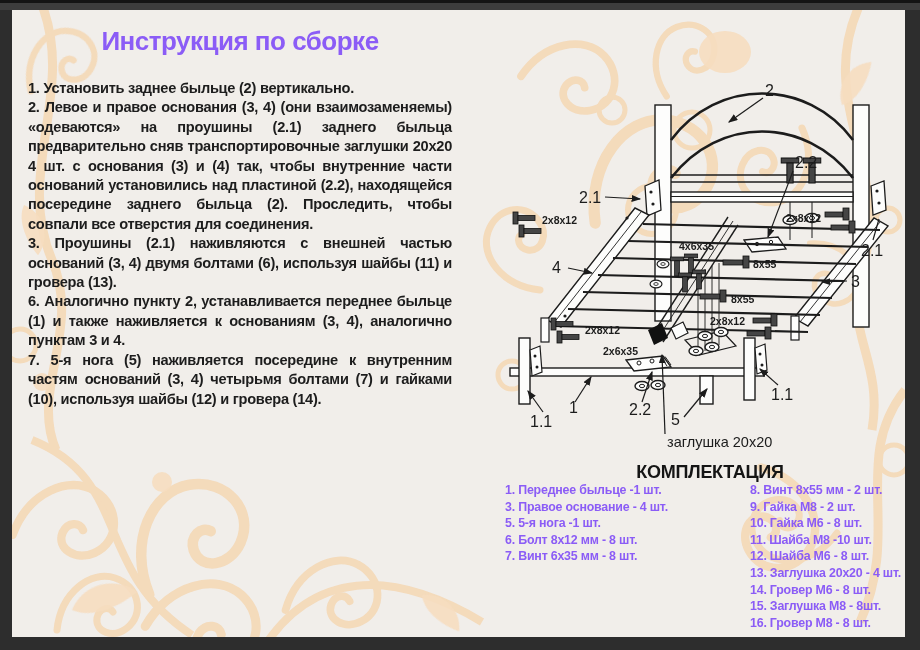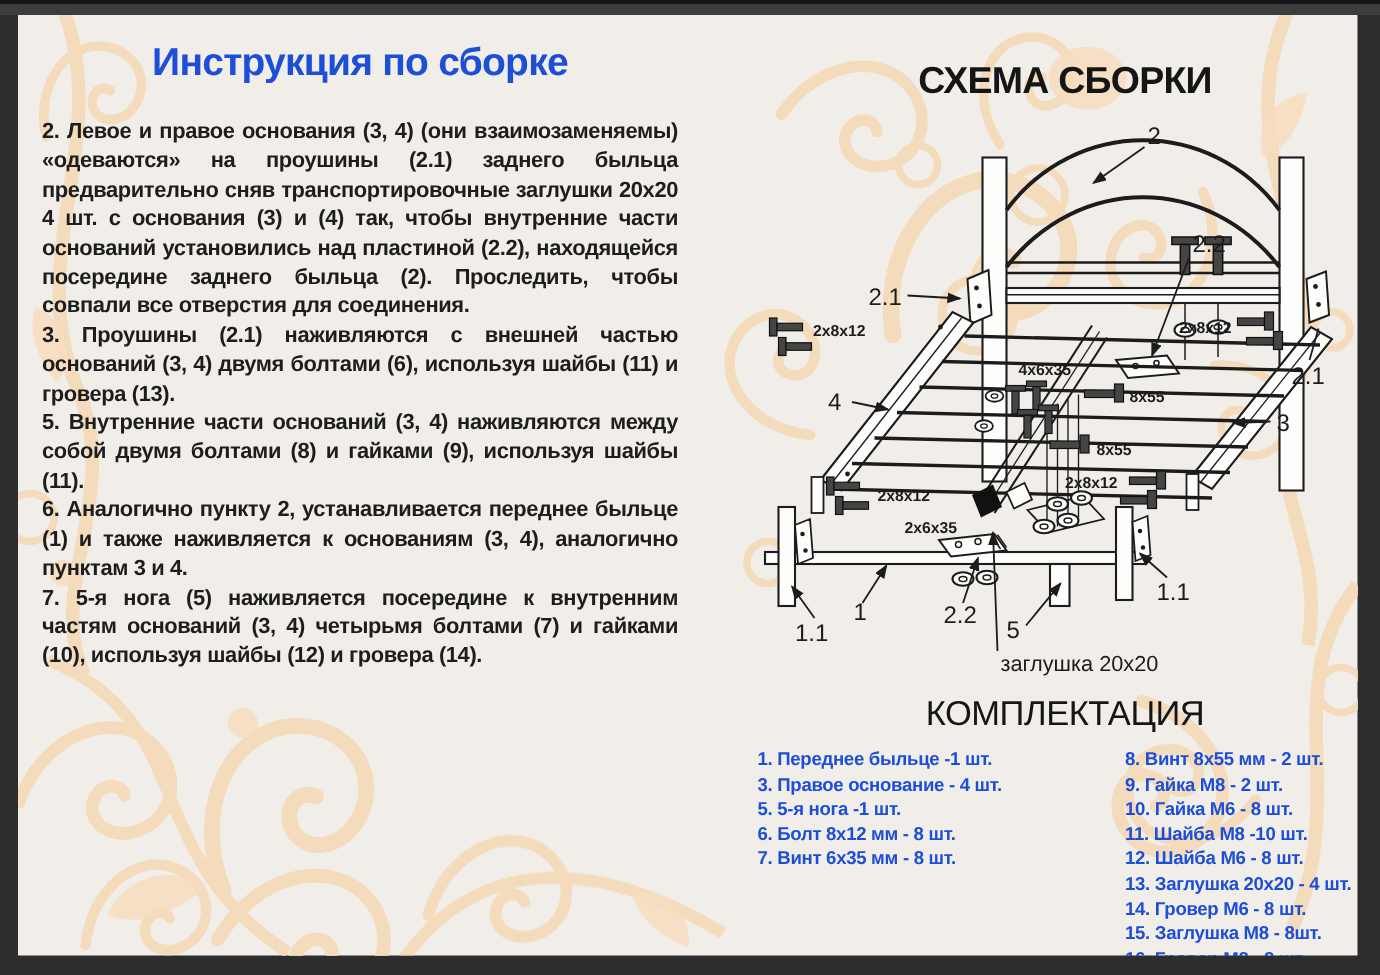--- a/index.html
+++ b/index.html
@@ -14,38 +14,38 @@
   .page{
     position:absolute;left:12px;top:10px;width:893px;height:627px;
     background:#f1eeea;overflow:hidden;
   }
   .ornaments{position:absolute;left:0;top:0;z-index:0;pointer-events:none;}
   .content{position:absolute;left:0;top:0;width:100%;height:100%;z-index:1;}
 
   .instr{position:absolute;left:16px;top:12px;width:424px;color:#1b1b1b;}
   .instr-title{
     text-align:center;font-size:26px;font-weight:700;letter-spacing:-0.5px;
-    margin:4px 0 22px 0;color:#1d4ed8;
+    margin:4px 0 22px 0;color:#8b5cf6;
   }
   .step{
     font-size:14.6px;font-weight:700;line-height:19.4px;letter-spacing:-0.25px;
     text-align:justify;margin:0;color:#1d1d1d;
   }
 
   .schema-title{
     position:absolute;left:488px;top:30px;width:420px;text-align:center;
     font-size:25px;font-weight:700;letter-spacing:-0.5px;color:#151515;
   }
   .diagram{position:absolute;left:483px;top:62px;}
 
   .parts-title{
     position:absolute;left:488px;top:452px;width:420px;text-align:center;
-    font-size:23px;font-weight:400;letter-spacing:-0.3px;color:#151515;
-  }
-  .parts-col{position:absolute;top:488px;color:#1d4ed8;}
+    font-size:18px;font-weight:700;letter-spacing:-0.3px;color:#151515;
+  }
+  .parts-col{position:absolute;top:472px;color:#8b5cf6;}
   .parts-col.left{left:493px;width:240px;}
   .parts-col.right{left:738px;width:175px;}
   .part-item{font-size:12.4px;font-weight:700;line-height:16.6px;letter-spacing:-0.2px;}
 
   
   .ln{stroke:#1c1c1c;fill:none;}
   .wood{fill:#fdfdfc;stroke:#1c1c1c;}
   .hw{fill:#454545;stroke:#111;stroke-width:0.8;}
   .lbl{font-family:"Liberation Sans",sans-serif;font-size:16px;fill:#1c1c1c;font-weight:400;}
   .hwlbl{font-family:"Liberation Sans",sans-serif;font-size:10.5px;font-weight:700;fill:#1c1c1c;}
@@ -99,28 +99,27 @@
       <use href="#leaf" transform="translate(830,95) rotate(-60)"></use>
       <use href="#leaf" transform="translate(410,585) rotate(40)"></use>
       <use href="#leaf" transform="translate(60,600) rotate(-20) scale(1.3)"></use>
     </g>
   </svg>
 
   <div class="content">
 
     <div class="instr">
       <div class="instr-title">Инструкция по сборке</div>
+      <p class="step">1. Установить заднее быльце (2) вертикально.</p>
       <p class="step">2. Левое и правое основания (3, 4) (они взаимозаменяемы) «одеваются» на проушины (2.1) заднего быльца предварительно сняв транспортировочные заглушки 20х20 4 шт. с основания (3) и (4) так, чтобы внутренние части оснований установились над пластиной (2.2), находящейся посередине заднего быльца (2). Проследить, чтобы совпали все отверстия для соединения.</p>
       <p class="step">3. Проушины (2.1) наживляются с внешней частью оснований (3, 4) двумя болтами (6), используя шайбы (11) и гровера (13).</p>
-      <p class="step">5. Внутренние части оснований (3, 4) наживляются между собой двумя болтами (8) и гайками (9), используя шайбы (11).</p>
       <p class="step">6. Аналогично пункту 2, устанавливается переднее быльце (1) и также наживляется к основаниям (3, 4), аналогично пунктам 3 и 4.</p>
       <p class="step">7. 5-я нога (5) наживляется посередине к внутренним частям оснований (3, 4) четырьмя болтами (7) и гайками (10), используя шайбы (12) и гровера (14).</p>
     </div>
 
-    <div class="schema-title">СХЕМА СБОРКИ</div>
 
     <svg class="diagram" width="430" height="392" viewBox="0 0 430 392">
       <defs>
         <marker id="arr" markerWidth="9" markerHeight="8" refX="7" refY="3" orient="auto">
           <path d="M0,0 L8,3 L0,6 Z" fill="#1c1c1c"></path>
         </marker>
         <g id="boltH">
           <rect x="0" y="0" width="5" height="12" class="hw"></rect>
           <rect x="5" y="3.5" width="17" height="5" class="hw"></rect>
         </g>

